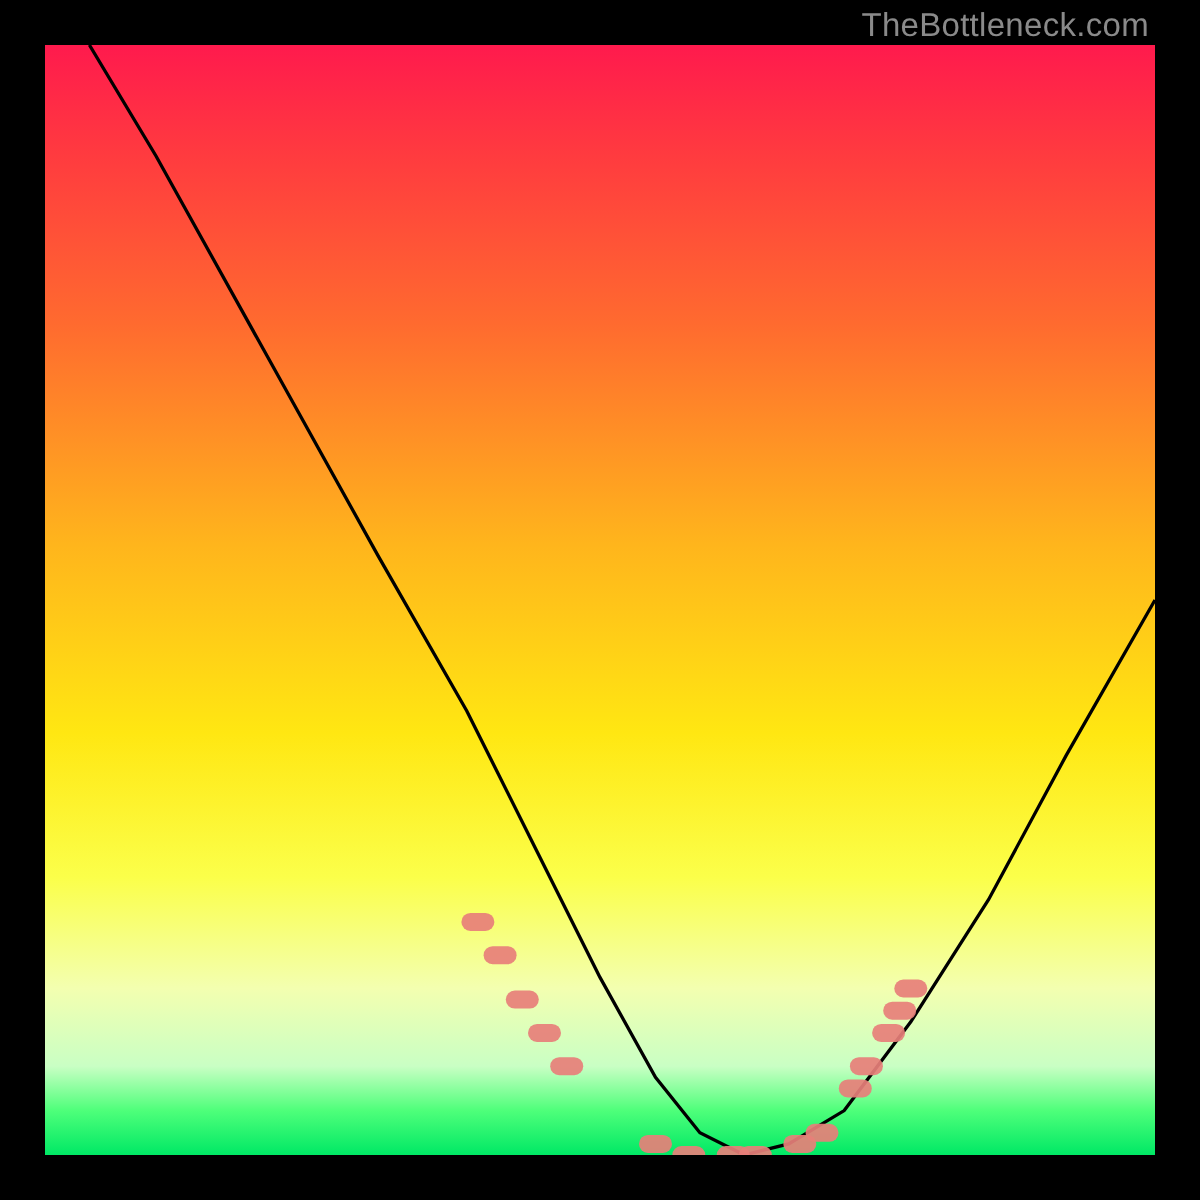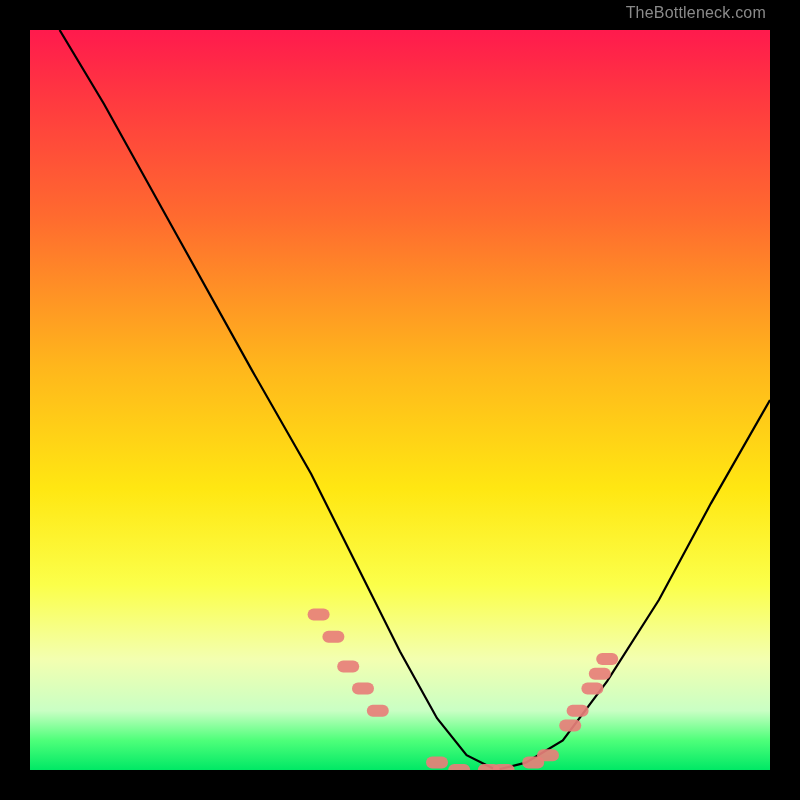--- a/index.html
+++ b/index.html
@@ -43,21 +43,21 @@
       #c9ffc4 92%,
       #4eff7a 96%,
       #00e865 100%
     );
   }
   .watermark {
     position: absolute;
     top: 4px;
     right: 34px;
     color: #8a8a8a;
-    font-size: 16px;
+    font-size: 22px;
     font-weight: 500;
     letter-spacing: 0.2px;
     z-index: 5;
     user-select: none;
   }
   svg.curve {
     position: absolute;
     inset: 0;
     width: 740px;
     height: 740px;

